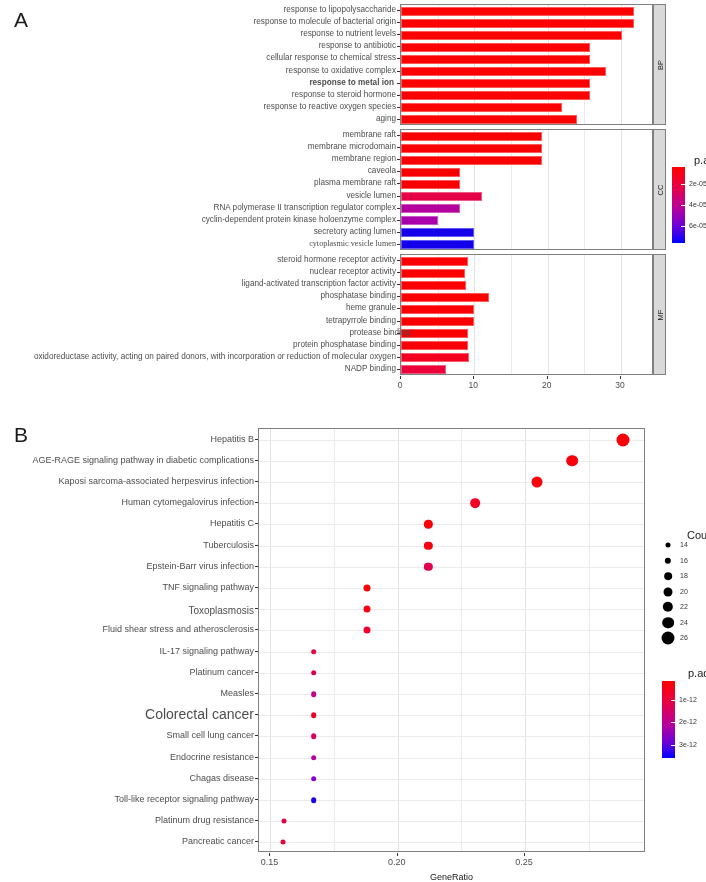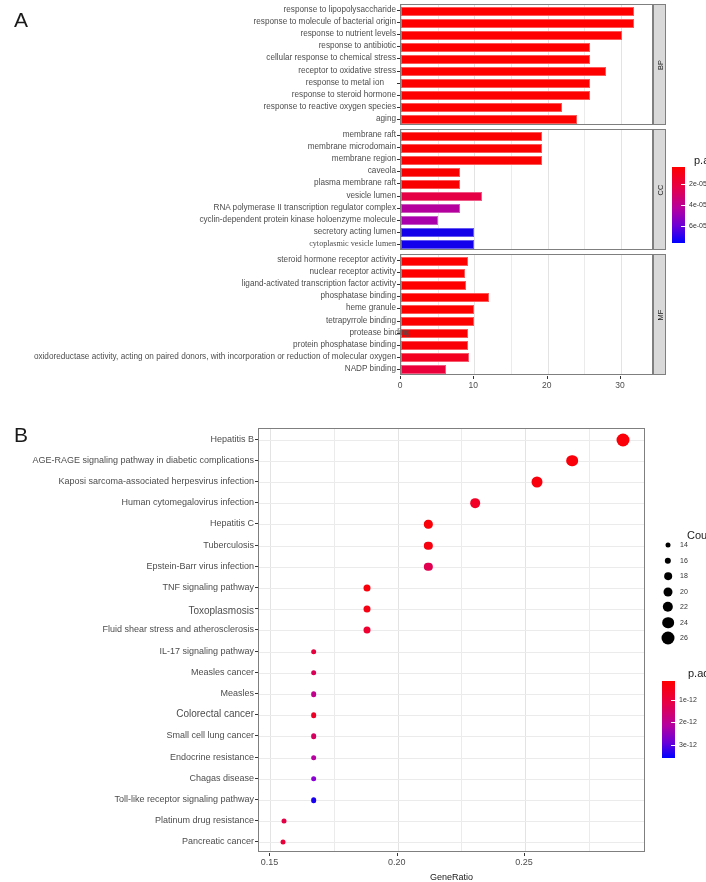--- a/index.html
+++ b/index.html
@@ -170,23 +170,23 @@
         <div class="cat-label" style="top: 5.05px; right: 310px;">response to lipopolysaccharide</div>
         <div style="position: absolute; left: 397px; top: 10.05px; width: 3px; height: 1px; background: rgb(51, 51, 51);"></div>
         <div class="cat-label" style="top: 17.15px; right: 310px;">response to molecule of bacterial origin</div>
         <div style="position: absolute; left: 397px; top: 22.15px; width: 3px; height: 1px; background: rgb(51, 51, 51);"></div>
         <div class="cat-label" style="top: 29.25px; right: 310px;">response to nutrient levels</div>
         <div style="position: absolute; left: 397px; top: 34.25px; width: 3px; height: 1px; background: rgb(51, 51, 51);"></div>
         <div class="cat-label" style="top: 41.35px; right: 310px;">response to antibiotic</div>
         <div style="position: absolute; left: 397px; top: 46.35px; width: 3px; height: 1px; background: rgb(51, 51, 51);"></div>
         <div class="cat-label" style="top: 53.45px; right: 310px;">cellular response to chemical stress</div>
         <div style="position: absolute; left: 397px; top: 58.45px; width: 3px; height: 1px; background: rgb(51, 51, 51);"></div>
-        <div class="cat-label" style="top: 65.55px; right: 310px;">receptor to oxidative stress</div>
+        <div class="cat-label" style="top: 65.55px; right: 310px;">response to oxidative complex</div>
         <div style="position: absolute; left: 397px; top: 70.55px; width: 3px; height: 1px; background: rgb(51, 51, 51);"></div>
-        <div class="cat-label" style="top: 77.65px; right: 322px;">response to metal ion</div>
+        <div class="cat-label" style="top: 77.65px; right: 312px; font-weight: bold;">response to metal ion</div>
         <div style="position: absolute; left: 397px; top: 82.65px; width: 3px; height: 1px; background: rgb(51, 51, 51);"></div>
         <div class="cat-label" style="top: 89.75px; right: 310px;">response to steroid hormone</div>
         <div style="position: absolute; left: 397px; top: 94.75px; width: 3px; height: 1px; background: rgb(51, 51, 51);"></div>
         <div class="cat-label" style="top: 101.85px; right: 310px;">response to reactive oxygen species</div>
         <div style="position: absolute; left: 397px; top: 106.85px; width: 3px; height: 1px; background: rgb(51, 51, 51);"></div>
         <div class="cat-label" style="top: 113.95px; right: 310px;">aging</div>
         <div style="position: absolute; left: 397px; top: 118.95px; width: 3px; height: 1px; background: rgb(51, 51, 51);"></div>
         <div class="facet" style="top: 129px; width: 253px; height: 121px;">
           <div class="gridline-v major" style="left: 0px;"></div>
           <div class="gridline-v" style="left: 36.6667px;"></div>
@@ -216,21 +216,21 @@
         <div class="cat-label" style="top: 154.25px; right: 310px;">membrane region</div>
         <div style="position: absolute; left: 397px; top: 159.25px; width: 3px; height: 1px; background: rgb(51, 51, 51);"></div>
         <div class="cat-label" style="top: 166.35px; right: 310px;">caveola</div>
         <div style="position: absolute; left: 397px; top: 171.35px; width: 3px; height: 1px; background: rgb(51, 51, 51);"></div>
         <div class="cat-label" style="top: 178.45px; right: 310px;">plasma membrane raft</div>
         <div style="position: absolute; left: 397px; top: 183.45px; width: 3px; height: 1px; background: rgb(51, 51, 51);"></div>
         <div class="cat-label" style="top: 190.55px; right: 310px;">vesicle lumen</div>
         <div style="position: absolute; left: 397px; top: 195.55px; width: 3px; height: 1px; background: rgb(51, 51, 51);"></div>
         <div class="cat-label" style="top: 202.65px; right: 310px;">RNA polymerase II transcription regulator complex</div>
         <div style="position: absolute; left: 397px; top: 207.65px; width: 3px; height: 1px; background: rgb(51, 51, 51);"></div>
-        <div class="cat-label" style="top: 214.75px; right: 310px;">cyclin-dependent protein kinase holoenzyme molecule</div>
+        <div class="cat-label" style="top: 214.75px; right: 310px;">cyclin-dependent protein kinase holoenzyme complex</div>
         <div style="position: absolute; left: 397px; top: 219.75px; width: 3px; height: 1px; background: rgb(51, 51, 51);"></div>
         <div class="cat-label" style="top: 226.85px; right: 310px;">secretory acting lumen</div>
         <div style="position: absolute; left: 397px; top: 231.85px; width: 3px; height: 1px; background: rgb(51, 51, 51);"></div>
         <div class="cat-label" style="top: 238.95px; right: 310px; font-family: Liberation Serif, serif;">cytoplasmic vesicle lumen</div>
         <div style="position: absolute; left: 397px; top: 243.95px; width: 3px; height: 1px; background: rgb(51, 51, 51);"></div>
         <div class="facet" style="top: 254px; width: 253px; height: 121px;">
           <div class="gridline-v major" style="left: 0px;"></div>
           <div class="gridline-v" style="left: 36.6667px;"></div>
           <div class="gridline-v major" style="left: 73.3333px;"></div>
           <div class="gridline-v" style="left: 110px;"></div>
@@ -363,25 +363,25 @@
         <div class="cat-label" style="top: 160.8px; right: 452px; font-size: 9px;">Epstein-Barr virus infection</div>
         <div style="position: absolute; left: 255px; top: 165.8px; width: 3px; height: 1px; background: rgb(51, 51, 51);"></div>
         <div class="cat-label" style="top: 182px; right: 452px; font-size: 9px;">TNF signaling pathway</div>
         <div style="position: absolute; left: 255px; top: 187px; width: 3px; height: 1px; background: rgb(51, 51, 51);"></div>
         <div class="cat-label" style="top: 206px; right: 452px; font-size: 10px;">Toxoplasmosis</div>
         <div style="position: absolute; left: 255px; top: 208.2px; width: 3px; height: 1px; background: rgb(51, 51, 51);"></div>
         <div class="cat-label" style="top: 224.4px; right: 452px; font-size: 9px;">Fluid shear stress and atherosclerosis</div>
         <div style="position: absolute; left: 255px; top: 229.4px; width: 3px; height: 1px; background: rgb(51, 51, 51);"></div>
         <div class="cat-label" style="top: 245.6px; right: 452px; font-size: 9px;">IL-17 signaling pathway</div>
         <div style="position: absolute; left: 255px; top: 250.6px; width: 3px; height: 1px; background: rgb(51, 51, 51);"></div>
-        <div class="cat-label" style="top: 266.8px; right: 452px; font-size: 9px;">Measles cancer</div>
+        <div class="cat-label" style="top: 266.8px; right: 452px; font-size: 9px;">Platinum cancer</div>
         <div style="position: absolute; left: 255px; top: 271.8px; width: 3px; height: 1px; background: rgb(51, 51, 51);"></div>
         <div class="cat-label" style="top: 288px; right: 452px; font-size: 9px;">Measles</div>
         <div style="position: absolute; left: 255px; top: 293px; width: 3px; height: 1px; background: rgb(51, 51, 51);"></div>
-        <div class="cat-label" style="top: 309.2px; right: 452px; font-size: 10px;">Colorectal cancer</div>
+        <div class="cat-label" style="top: 309.2px; right: 452px; font-size: 14px;">Colorectal cancer</div>
         <div style="position: absolute; left: 255px; top: 314.2px; width: 3px; height: 1px; background: rgb(51, 51, 51);"></div>
         <div class="cat-label" style="top: 330.4px; right: 452px; font-size: 9px;">Small cell lung cancer</div>
         <div style="position: absolute; left: 255px; top: 335.4px; width: 3px; height: 1px; background: rgb(51, 51, 51);"></div>
         <div class="cat-label" style="top: 351.6px; right: 452px; font-size: 9px;">Endocrine resistance</div>
         <div style="position: absolute; left: 255px; top: 356.6px; width: 3px; height: 1px; background: rgb(51, 51, 51);"></div>
         <div class="cat-label" style="top: 372.8px; right: 452px; font-size: 9px;">Chagas disease</div>
         <div style="position: absolute; left: 255px; top: 377.8px; width: 3px; height: 1px; background: rgb(51, 51, 51);"></div>
         <div class="cat-label" style="top: 394px; right: 452px; font-size: 9px;">Toll-like receptor signaling pathway</div>
         <div style="position: absolute; left: 255px; top: 399px; width: 3px; height: 1px; background: rgb(51, 51, 51);"></div>
         <div class="cat-label" style="top: 415.2px; right: 452px; font-size: 9px;">Platinum drug resistance</div>

